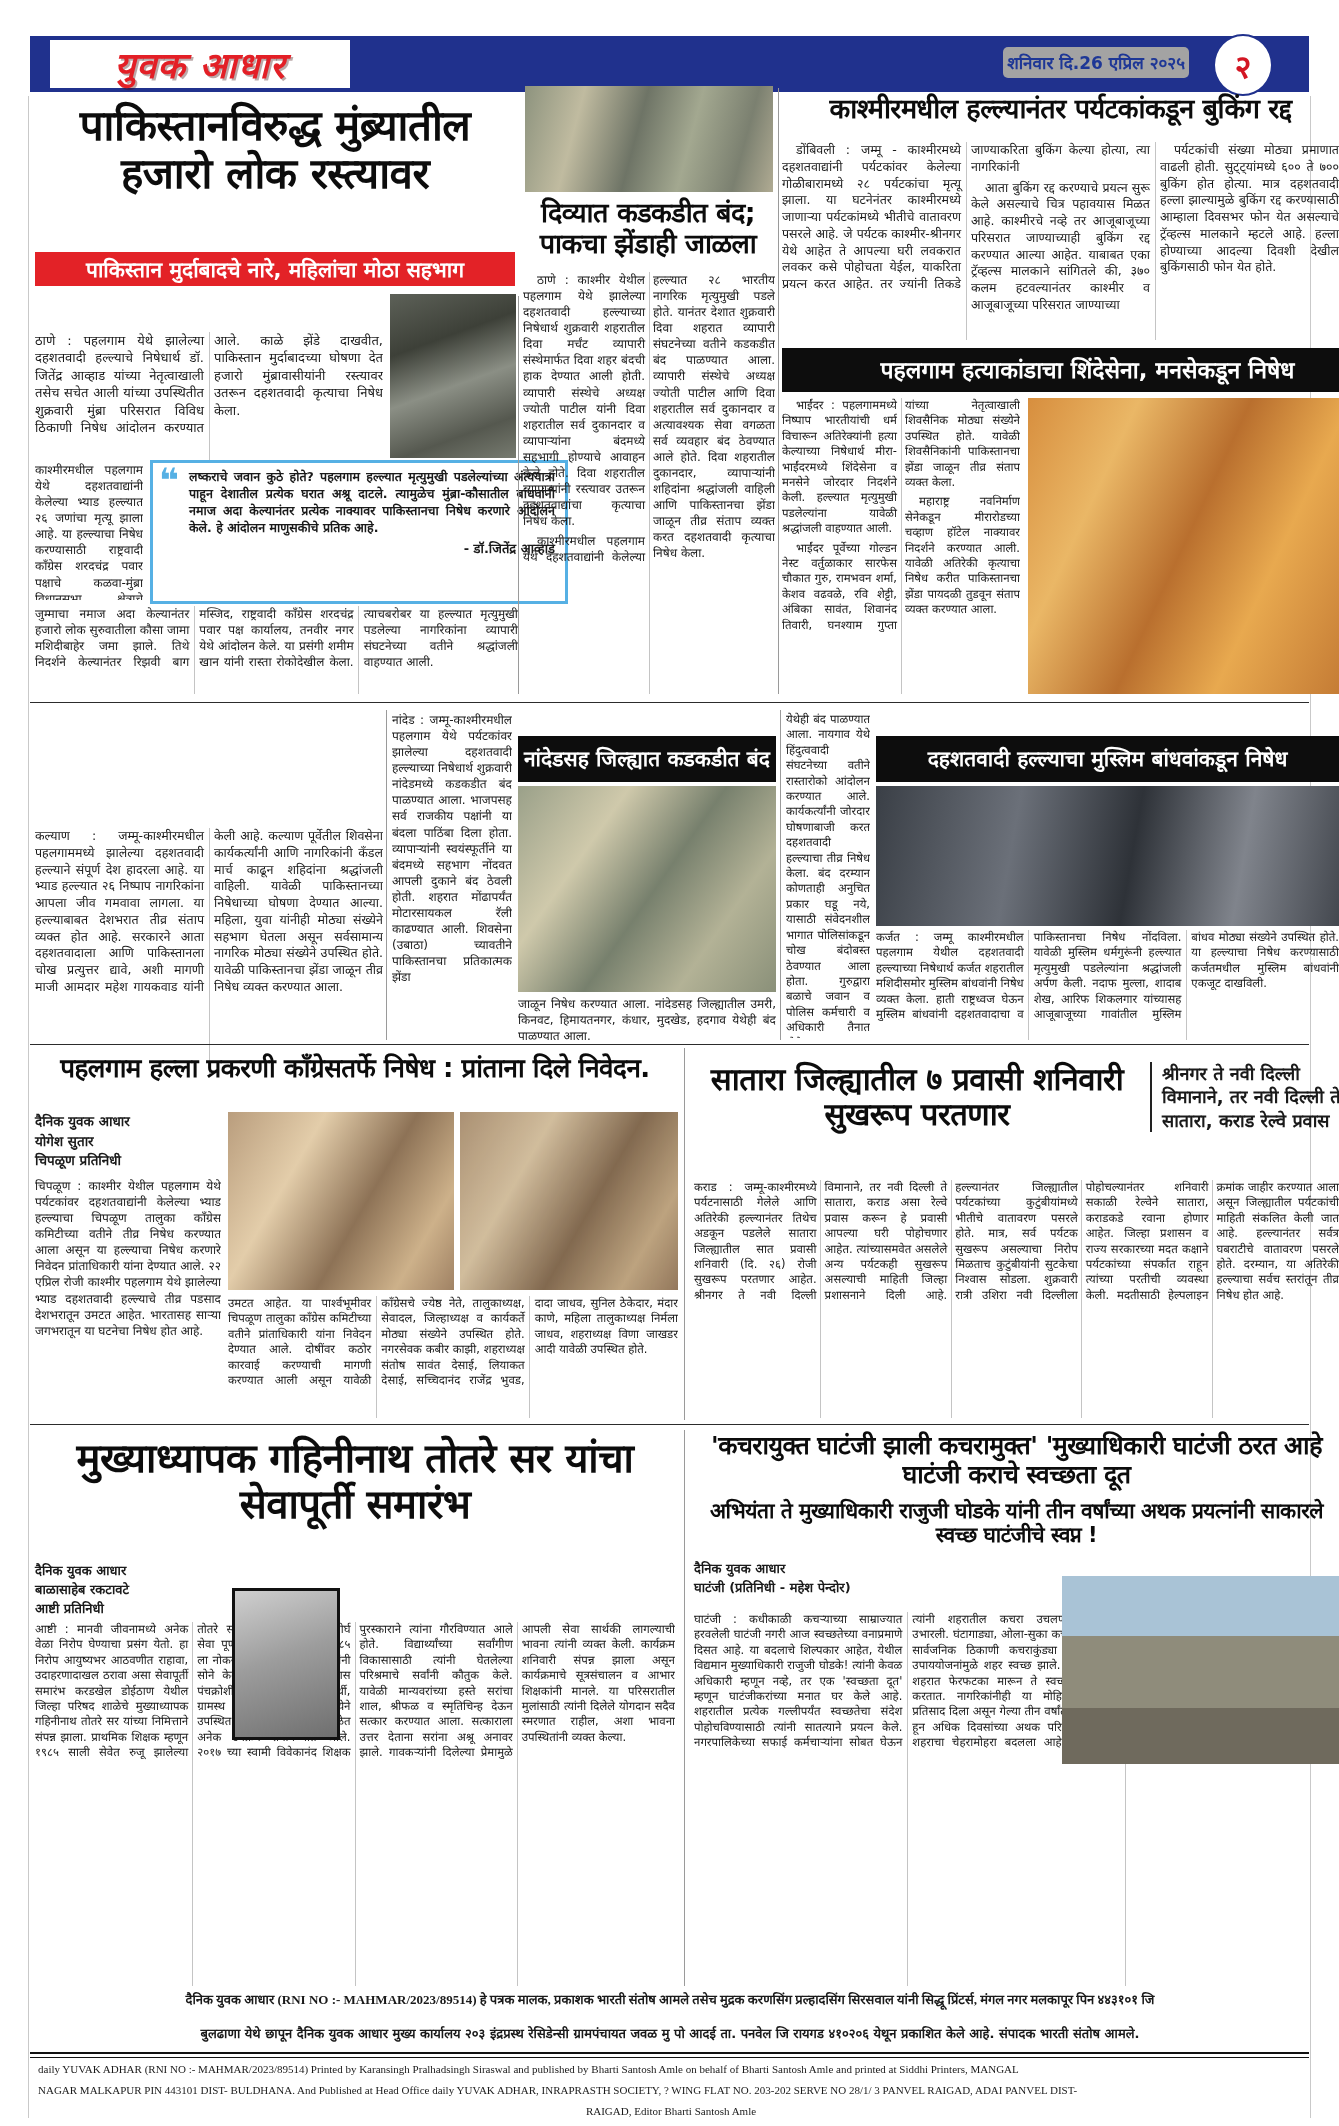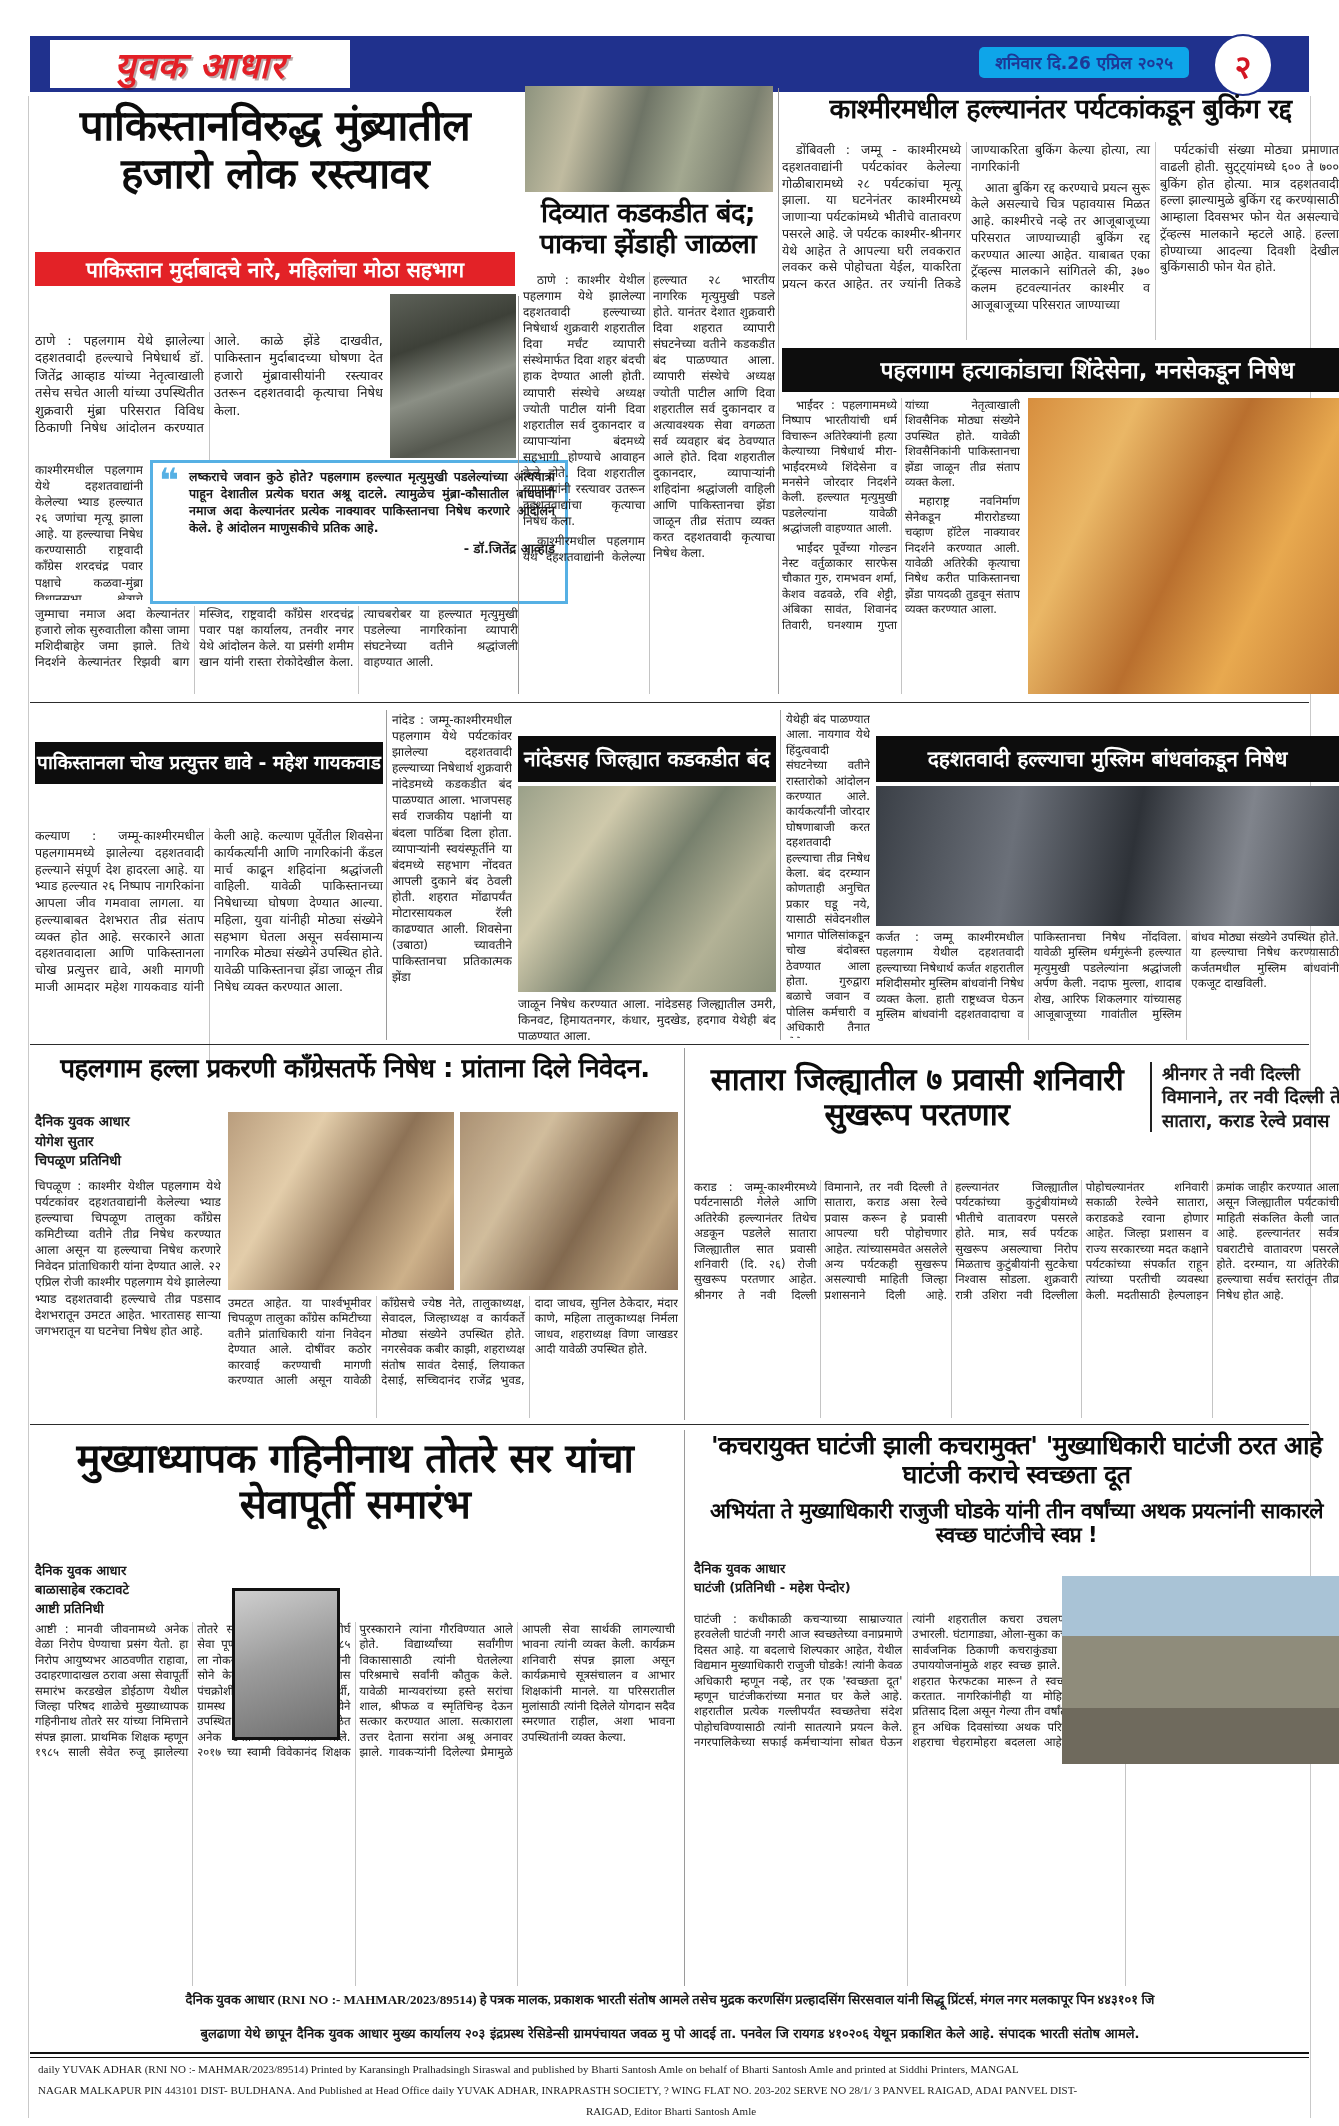--- a/index.html
+++ b/index.html
@@ -5,21 +5,21 @@
   html,body{margin:0;padding:0;background:#e8e8e8;}
   #page{position:relative;width:1339px;height:2126px;margin:0 auto;background:#ffffff;
         font-family:"DejaVu Sans","Liberation Sans",sans-serif;color:#1a1a1a;overflow:hidden;}
   .abs{position:absolute;}
   .edge{position:absolute;top:96px;bottom:8px;width:1px;background:#c9c9c9;}
   
   .masthead{left:30px;top:36px;width:1279px;height:56px;background:#20318d;}
   .logo-box{left:20px;top:4px;width:300px;height:48px;background:#fff;display:flex;align-items:center;justify-content:center;}
   .logo-text{color:#e31f26;font-size:36px;font-weight:700;font-style:italic;letter-spacing:1px;
              text-shadow:2px 2px 0 rgba(60,10,10,.35);white-space:nowrap;}
-  .date-pill{right:120px;top:11px;background:#0ea5e9;border-radius:5px;padding:4px 16px;color:#1e3796;
+  .date-pill{right:120px;top:11px;background:#a3a3a3;border-radius:5px;padding:4px 4px;color:#1e3796;
              font-weight:700;font-size:17px;white-space:nowrap;}
   .page-circle{right:36px;top:-2px;width:56px;height:58px;background:#fff;border-radius:50%;
                border:2px solid #20318d;display:flex;align-items:center;justify-content:center;
                color:#d31623;font-size:32px;font-weight:800;}
   
   .hl{font-weight:800;color:#0c0c0c;text-align:center;line-height:1.14;letter-spacing:-0.5px;}
   .banner{background:#0d0d0d;color:#fff;font-weight:700;display:flex;align-items:center;justify-content:center;
           text-align:center;line-height:1.05;}
   .strap{background:#e32227;color:#fff;font-weight:700;display:flex;align-items:center;justify-content:center;}
   
@@ -101,21 +101,20 @@
   <div class="abs banner" style="left:782px;top:348px;width:611px;height:44px;font-size:23px;">पहलगाम हत्याकांडाचा शिंदेसेना, मनसेकडून निषेध</div>
   <div class="abs bt" style="left:782px;top:398px;width:238px;height:296px;column-count:2;column-gap:8px;column-rule:1px solid #c4c4c4;font-size:11.5px;">
     <p>भाईंदर : पहलगाममध्ये निष्पाप भारतीयांची धर्म विचारून अतिरेक्यांनी हत्या केल्याच्या निषेधार्थ मीरा-भाईंदरमध्ये शिंदेसेना व मनसेने जोरदार निदर्शने केली. हल्ल्यात मृत्युमुखी पडलेल्यांना यावेळी श्रद्धांजली वाहण्यात आली.</p>
     <p>भाईंदर पूर्वेच्या गोल्डन नेस्ट वर्तुळाकार सारफेस चौकात गुरु, रामभवन शर्मा, केशव वढवळे, रवि शेट्टी, अंबिका सावंत, शिवानंद तिवारी, घनश्याम गुप्ता यांच्या नेतृत्वाखाली शिवसैनिक मोठ्या संख्येने उपस्थित होते. यावेळी शिवसैनिकांनी पाकिस्तानचा झेंडा जाळून तीव्र संताप व्यक्त केला.</p>
     <p>महाराष्ट्र नवनिर्माण सेनेकडून मीरारोडच्या चव्हाण हॉटेल नाक्यावर निदर्शने करण्यात आली. यावेळी अतिरेकी कृत्याचा निषेध करीत पाकिस्तानचा झेंडा पायदळी तुडवून संताप व्यक्त करण्यात आला.</p>
   </div>
   <div class="abs photo ph-saffron" style="left:1028px;top:398px;width:311px;height:296px;"></div>
 
   <div class="abs hr" style="left:30px;top:702px;width:1279px;"></div>
 
-  <div class="abs banner" style="left:35px;top:742px;width:348px;height:42px;font-size:19px;">पाकिस्तानला चोख प्रत्युत्तर द्यावे - महेश गायकवाड</div>
   <div class="abs bt cols2" style="left:35px;top:792px;width:348px;height:246px;">कल्याण : जम्मू-काश्मीरमधील पहलगाममध्ये झालेल्या दहशतवादी हल्ल्याने संपूर्ण देश हादरला आहे. या भ्याड हल्ल्यात २६ निष्पाप नागरिकांना आपला जीव गमवावा लागला. या हल्ल्याबाबत देशभरात तीव्र संताप व्यक्त होत आहे. सरकारने आता दहशतवादाला आणि पाकिस्तानला चोख प्रत्युत्तर द्यावे, अशी मागणी माजी आमदार महेश गायकवाड यांनी केली आहे. कल्याण पूर्वेतील शिवसेना कार्यकर्त्यांनी आणि नागरिकांनी कँडल मार्च काढून शहिदांना श्रद्धांजली वाहिली. यावेळी पाकिस्तानच्या निषेधाच्या घोषणा देण्यात आल्या. महिला, युवा यांनीही मोठ्या संख्येने सहभाग घेतला असून सर्वसामान्य नागरिक मोठ्या संख्येने उपस्थित होते. यावेळी पाकिस्तानचा झेंडा जाळून तीव्र निषेध व्यक्त करण्यात आला.</div>
 
   <div class="abs vr" style="left:386px;top:710px;height:330px;"></div>
   <div class="abs bt" style="left:392px;top:712px;width:120px;height:326px;font-size:12px;">नांदेड : जम्मू-काश्मीरमधील पहलगाम येथे पर्यटकांवर झालेल्या दहशतवादी हल्ल्याच्या निषेधार्थ शुक्रवारी नांदेडमध्ये कडकडीत बंद पाळण्यात आला. भाजपसह सर्व राजकीय पक्षांनी या बंदला पाठिंबा दिला होता. व्यापाऱ्यांनी स्वयंस्फूर्तीने या बंदमध्ये सहभाग नोंदवत आपली दुकाने बंद ठेवली होती. शहरात मोंढापर्यंत मोटारसायकल रॅली काढण्यात आली. शिवसेना (उबाठा) च्यावतीने पाकिस्तानचा प्रतिकात्मक झेंडा</div>
   <div class="abs banner" style="left:518px;top:736px;width:258px;height:46px;font-size:21px;">नांदेडसह जिल्ह्यात कडकडीत बंद</div>
   <div class="abs photo ph-rally" style="left:518px;top:786px;width:258px;height:206px;"></div>
   <div class="abs bt" style="left:518px;top:996px;width:258px;height:44px;font-size:12px;">जाळून निषेध करण्यात आला. नांदेडसह जिल्ह्यातील उमरी, किनवट, हिमायतनगर, कंधार, मुदखेड, हदगाव येथेही बंद पाळण्यात आला.</div>
 
   <div class="abs vr" style="left:780px;top:710px;height:330px;"></div>
   <div class="abs bt" style="left:786px;top:712px;width:84px;height:326px;font-size:11.5px;">येथेही बंद पाळण्यात आला. नायगाव येथे हिंदुत्ववादी संघटनेच्या वतीने रास्तारोको आंदोलन करण्यात आले. कार्यकर्त्यांनी जोरदार घोषणाबाजी करत दहशतवादी हल्ल्याचा तीव्र निषेध केला. बंद दरम्यान कोणताही अनुचित प्रकार घडू नये, यासाठी संवेदनशील भागात पोलिसांकडून चोख बंदोबस्त ठेवण्यात आला होता. गुरुद्वारा बळाचे जवान व पोलिस कर्मचारी व अधिकारी तैनात होते.</div>

